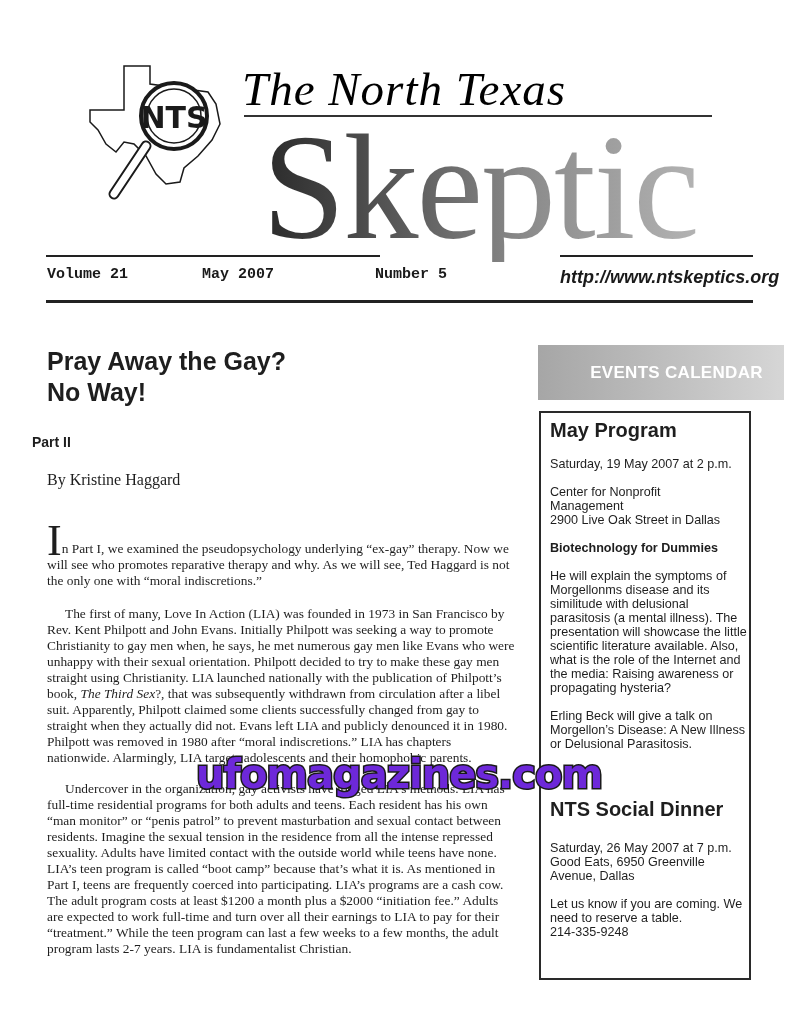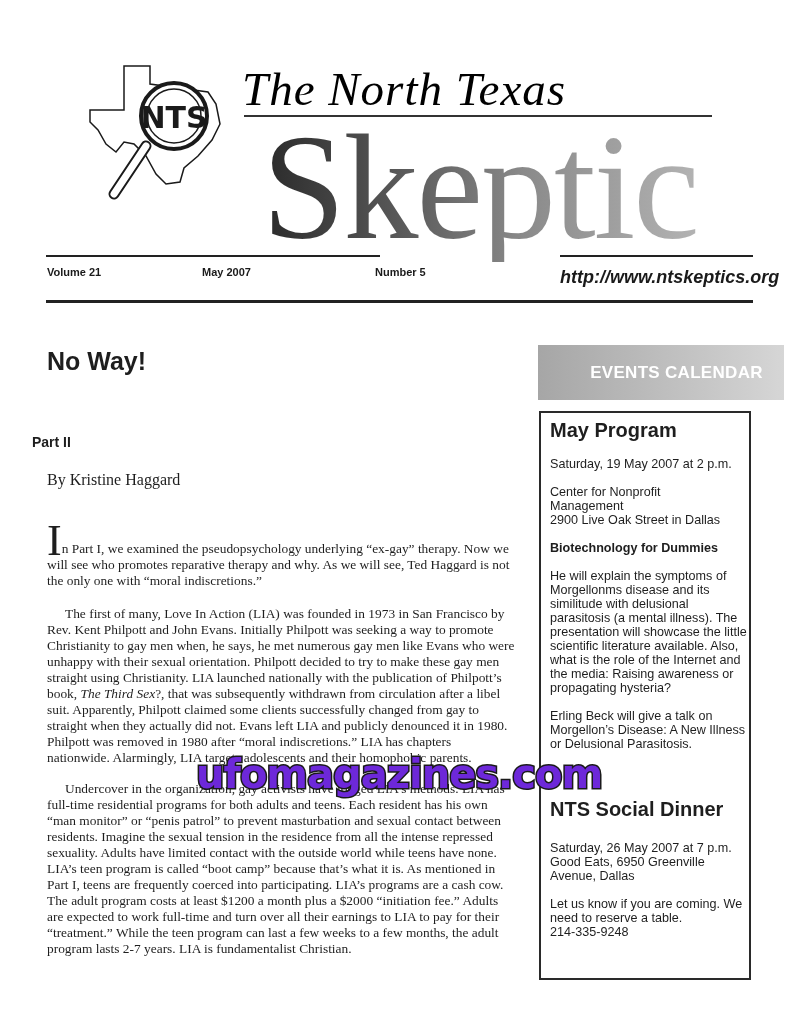--- a/index.html
+++ b/index.html
@@ -10,21 +10,21 @@
   .logo { left: 88px; top: 64px; width: 145px; height: 140px; }
   .title-north { left: 242px; top: 66px; font-family: "Liberation Serif", serif; font-style: italic; font-size: 47px; color: #000000; letter-spacing: 1px; white-space: nowrap; line-height: 1; }
   .title-rule { left: 244px; top: 115px; width: 468px; height: 2px; background: #333; }
   .title-skeptic { left: 262px; top: 112px; font-family: "Liberation Serif", serif; font-size: 150px; line-height: 1; white-space: nowrap;
     background: linear-gradient(90deg, #2a2a2a 0%, #5e5e5e 35%, #8a8a8a 60%, #b3b3b3 100%);
     -webkit-background-clip: text; background-clip: text; color: transparent; letter-spacing: -2px; }
   .rule-left { left: 46px; top: 255px; width: 334px; height: 2px; background: #222; }
   .rule-right { left: 560px; top: 255px; width: 193px; height: 2px; background: #222; }
   .rule-bottom { left: 46px; top: 300px; width: 707px; height: 3px; background: #222; }
 
-  .issue { top: 266px; font-family: Liberation Sans, sans-serif; font-weight: bold; font-size: 11px; white-space: nowrap; }
+  .issue { top: 266px; font-family: Liberation Mono, monospace; font-weight: bold; font-size: 15px; white-space: nowrap; }
   .issue.vol { left: 47px; }
   .issue.date { left: 202px; }
   .issue.num { left: 355px; margin-left: 20px; }
   .issue.url { left: 560px; font-family: Liberation Sans, sans-serif; font-style: italic; font-size: 18px; top: 267px; }
 
   
   .headline { left: 47px; top: 346px; font-family: "Liberation Sans", sans-serif; font-weight: bold; font-size: 25px; line-height: 31px; color: #1e1e1e; }
   .subhead { left: 32px; top: 434px; font-family: "Liberation Sans", sans-serif; font-weight: bold; font-size: 14px; color: #1e1e1e; text-align: center; }
   .byline { left: 47px; top: 471px; font-family: "Liberation Serif", serif; font-size: 16px; color: #1e1e1e; }
 
@@ -70,20 +70,21 @@
 <div class="abs rule-left"></div>
 <div class="abs rule-right"></div>
 
 <div class="abs issue vol">Volume 21</div>
 <div class="abs issue date">May 2007</div>
 <div class="abs issue num">Number 5</div>
 <div class="abs issue url">http://www.ntskeptics.org</div>
 <div class="abs rule-bottom"></div>
 
 <div class="abs headline">
+  <div>Pray Away the Gay?</div>
   <div>No Way!</div>
 </div>
 <div class="abs subhead">Part II</div>
 <div class="abs byline">By Kristine Haggard</div>
 
 <div class="abs body-text p1">
   <p><span class="dropcap">I</span><span>n  Part I, we examined the pseudopsychology underlying “ex-gay” therapy.  Now we will see who promotes reparative therapy and why.  As we will see, Ted Haggard is not the only one with “moral indiscretions.”</span></p>
 </div>
 <div class="abs body-text p2">
   <p><span class="indent"></span><span>The first of many, Love In Action (LIA) was founded in 1973 in San Francisco by Rev. Kent Philpott and John Evans.  Initially Philpott was seeking a way to promote Christianity to gay men when, he says, he met numerous gay men like Evans who were unhappy with their sexual orientation.   Philpott decided to try to make these gay men straight using Christianity.  LIA launched nationally with the publication of Philpott’s book, </span><i>The Third Sex</i><span>?, that was subsequently withdrawn from circulation after a libel suit.  Apparently, Philpott claimed some clients successfully changed from gay to straight when they actually did not.  Evans left LIA and publicly denounced it in 1980. Philpott was removed in 1980 after “moral indiscretions.”  LIA has chapters nationwide. Alarmingly, LIA targets adolescents and their homophobic parents.</span></p>

